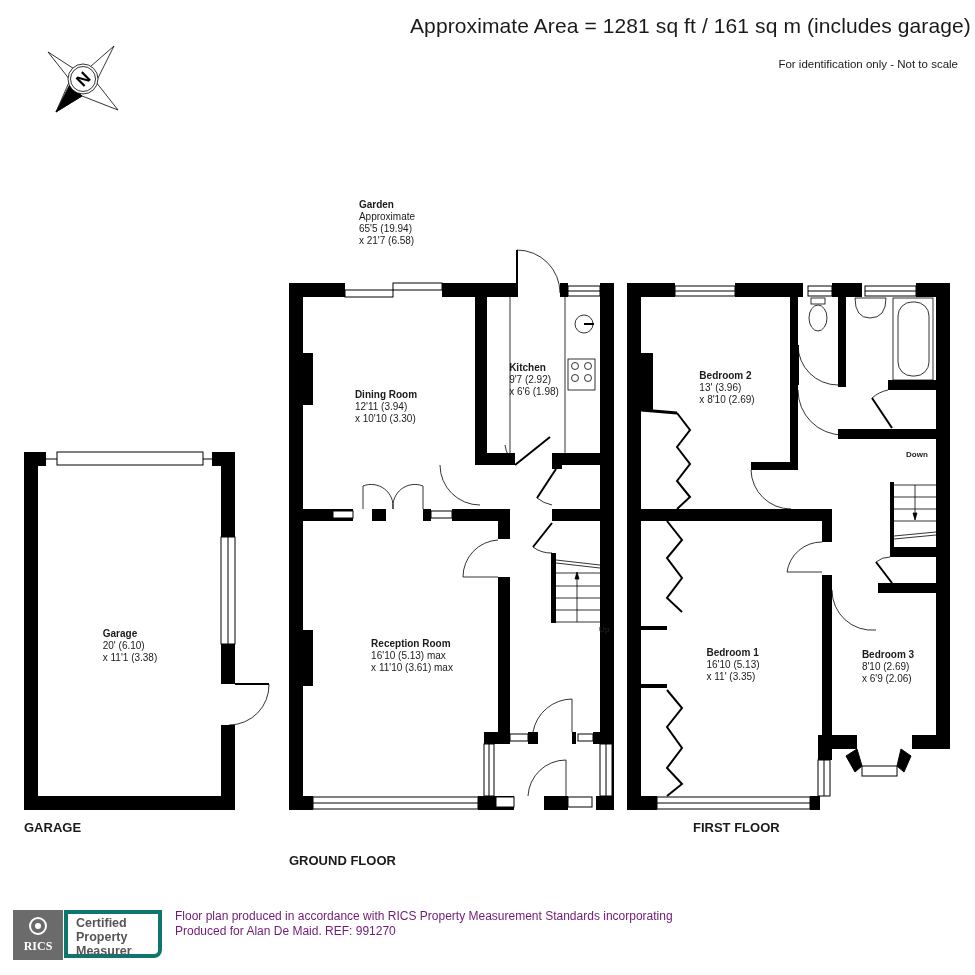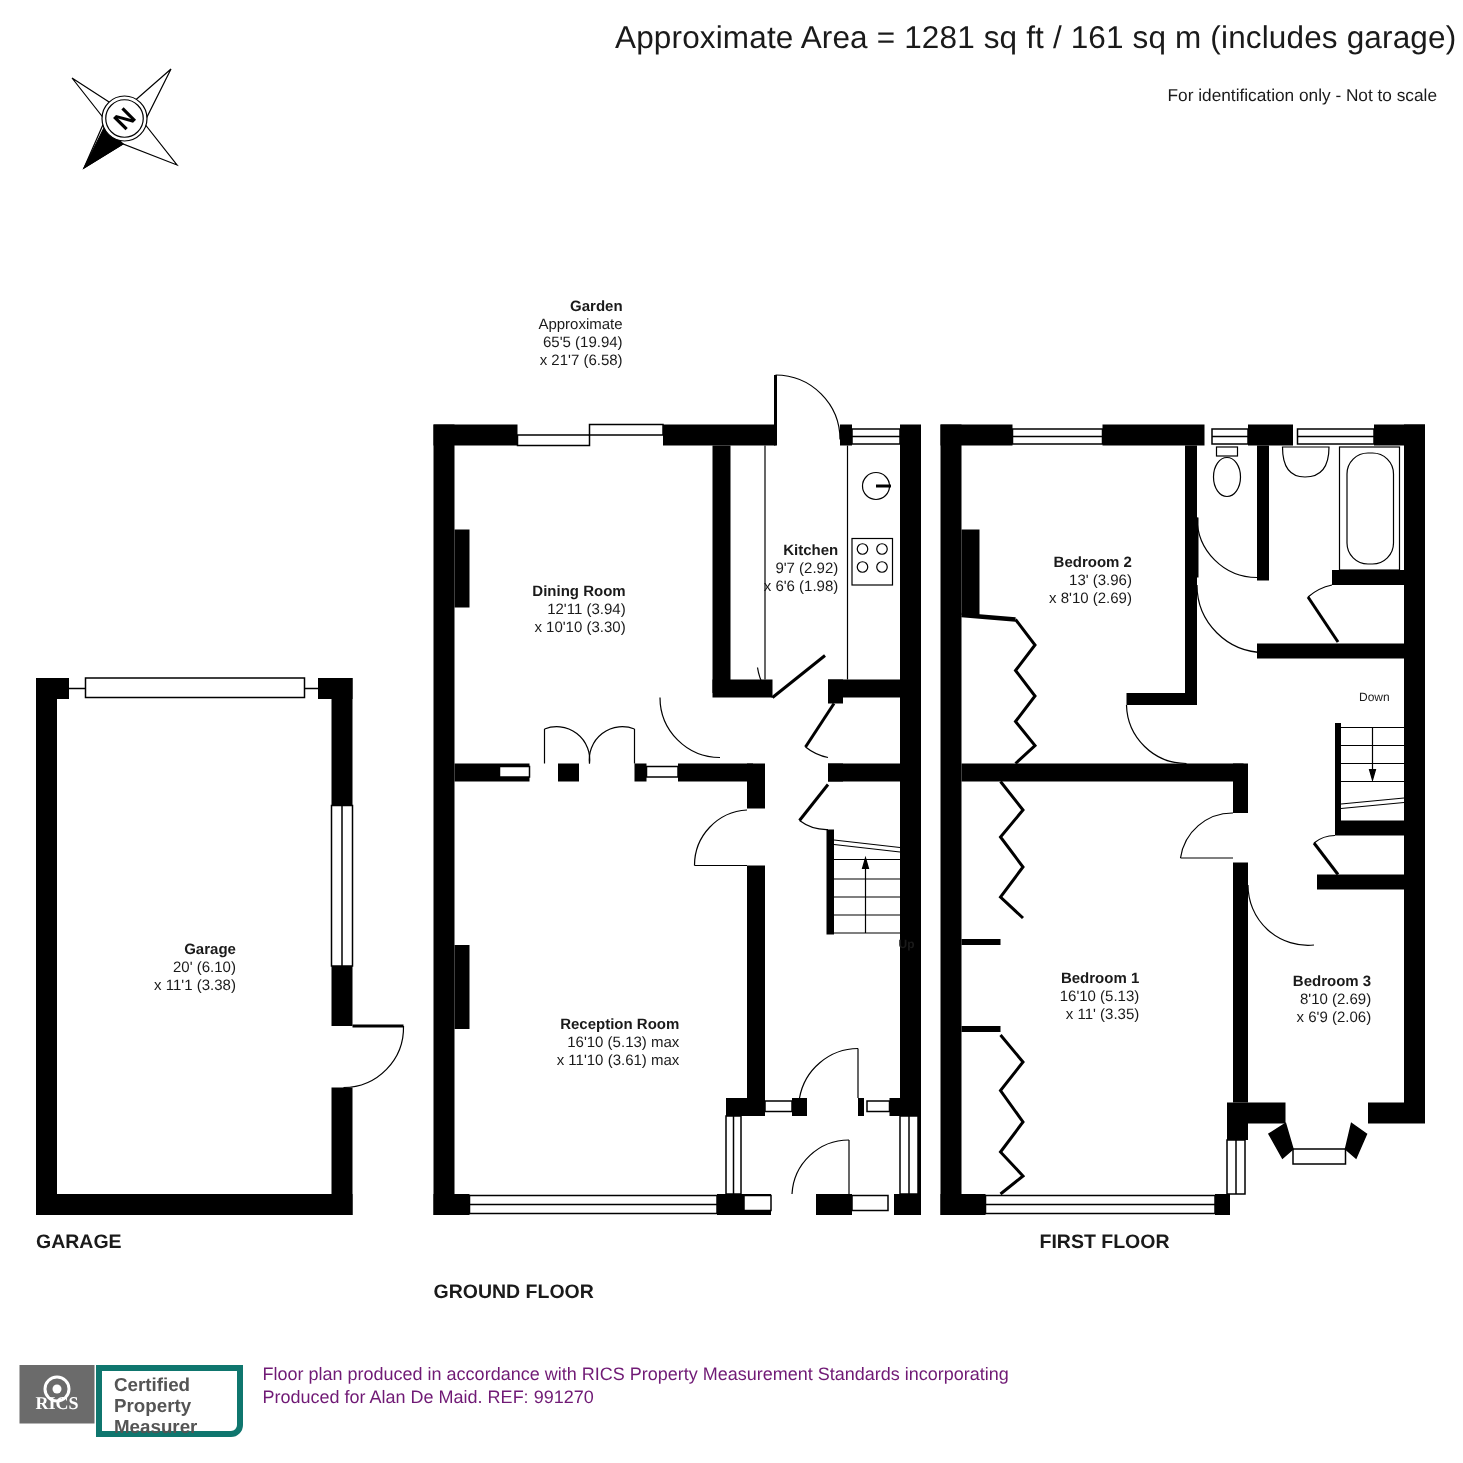--- a/index.html
+++ b/index.html
@@ -1,26 +1,26 @@
 <!DOCTYPE html>
 <html><head>
 <meta charset="utf-8">
 <style>
   html,body{margin:0;padding:0;background:#fff;}
   body{width:975px;height:975px;position:relative;overflow:hidden;font-family:"Liberation Sans",sans-serif;color:#1a1a1a;}
   .abs{position:absolute;}
   #area-title{left:410px;top:14px;font-size:21px;white-space:nowrap;letter-spacing:0.1px;}
   #disclaimer{right:17px;top:46px;font-size:11.5px;white-space:nowrap;margin-top:12px;}
   svg#plan{position:absolute;left:0;top:0;}
-  .lbl{position:absolute;text-align:right;font-size:10px;line-height:12px;white-space:nowrap;transform:translateX(-50%);}
+  .lbl{position:absolute;text-align:left;font-size:10px;line-height:12px;white-space:nowrap;transform:translateX(-50%);}
   .lbl b{display:block;font-weight:bold;}
   .floor-label{position:absolute;font-weight:bold;font-size:13px;}
   .stair-lbl{position:absolute;font-size:8px;font-weight:bold;}
   #footer-text{left:175px;top:909px;font-size:12px;line-height:15px;color:#701a75;}
-  #rics{left:13px;top:910px;width:50px;height:39px;background:#6b6b6b;color:#fff;}
+  #rics{left:13px;top:910px;width:50px;height:50px;background:#6b6b6b;color:#fff;}
   #rics .rics-word{position:absolute;bottom:6px;left:0;width:100%;text-align:center;font-family:"Liberation Serif",serif;font-weight:bold;font-size:12px;}
   #cert{left:64px;top:910px;width:98px;height:48px;border:4px solid #0f766e;border-radius:0 0 8px 0;color:#555;font-weight:bold;font-size:12.5px;line-height:14px;padding:2px 0 0 8px;box-sizing:border-box;}
 </style>
 </head>
 <body>
 
 <div id="area-title" class="abs">Approximate Area = 1281 sq ft / 161 sq m (includes garage)</div>
 <div id="disclaimer" class="abs">For identification only - Not to scale</div>
 
 <svg id="plan" width="975" height="975" viewBox="0 0 975 975">
@@ -273,21 +273,21 @@
 <div class="lbl" style="left:386px;top:389px;">
   <b>Dining Room</b>
   <span style="display:block">12'11 (3.94)</span>
   <span style="display:block">x 10'10 (3.30)</span>
 </div>
 <div class="lbl" style="left:534px;top:362px;">
   <b>Kitchen</b>
   <span style="display:block">9'7 (2.92)</span>
   <span style="display:block">x 6'6 (1.98)</span>
 </div>
-<div class="lbl" style="left:412px;top:638px;margin-top:40px;">
+<div class="lbl" style="left:412px;top:638px;">
   <b>Reception Room</b>
   <span style="display:block">16'10 (5.13) max</span>
   <span style="display:block">x 11'10 (3.61) max</span>
 </div>
 <div class="lbl" style="left:727px;top:370px;">
   <b>Bedroom 2</b>
   <span style="display:block">13' (3.96)</span>
   <span style="display:block">x 8'10 (2.69)</span>
 </div>
 <div class="lbl" style="left:733px;top:647px;">
@@ -295,21 +295,21 @@
   <span style="display:block">16'10 (5.13)</span>
   <span style="display:block">x 11' (3.35)</span>
 </div>
 <div class="lbl" style="left:888px;top:649px;">
   <b>Bedroom 3</b>
   <span style="display:block">8'10 (2.69)</span>
   <span style="display:block">x 6'9 (2.06)</span>
 </div>
 
 <div class="stair-lbl" style="left:571px;top:625px;padding-left:28px;">Up</div>
-<div class="stair-lbl" style="left:906px;top:460px;font-weight:normal;">Down</div>
+<div class="stair-lbl" style="left:906px;top:450px;font-weight:bold;">Down</div>
 
 <div class="floor-label" style="left:24px;top:820px;">GARAGE</div>
 <div class="floor-label" style="left:289px;top:820px;margin-top:33px;">GROUND FLOOR</div>
 <div class="floor-label" style="left:661px;top:820px;padding-left:32px;">FIRST FLOOR</div>
 
 <div id="rics" class="abs">
   <svg width="50" height="30" viewBox="0 0 50 30">
     <circle cx="25" cy="16" r="8" fill="none" stroke="#fff" stroke-width="2"></circle>
     <circle cx="25" cy="16" r="3" fill="#fff"></circle>
   </svg>

